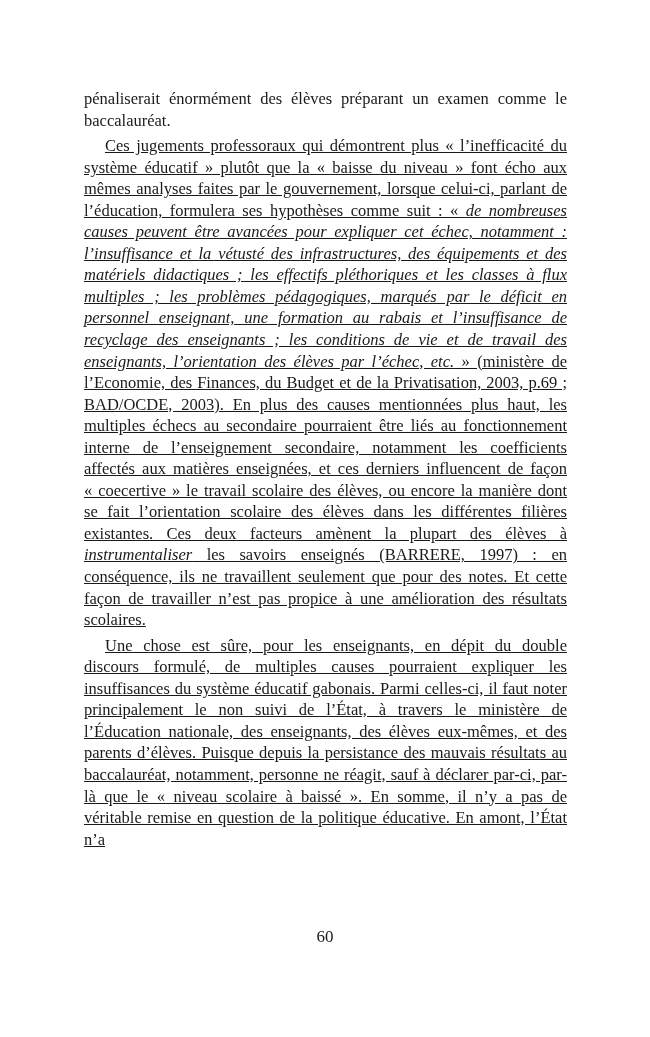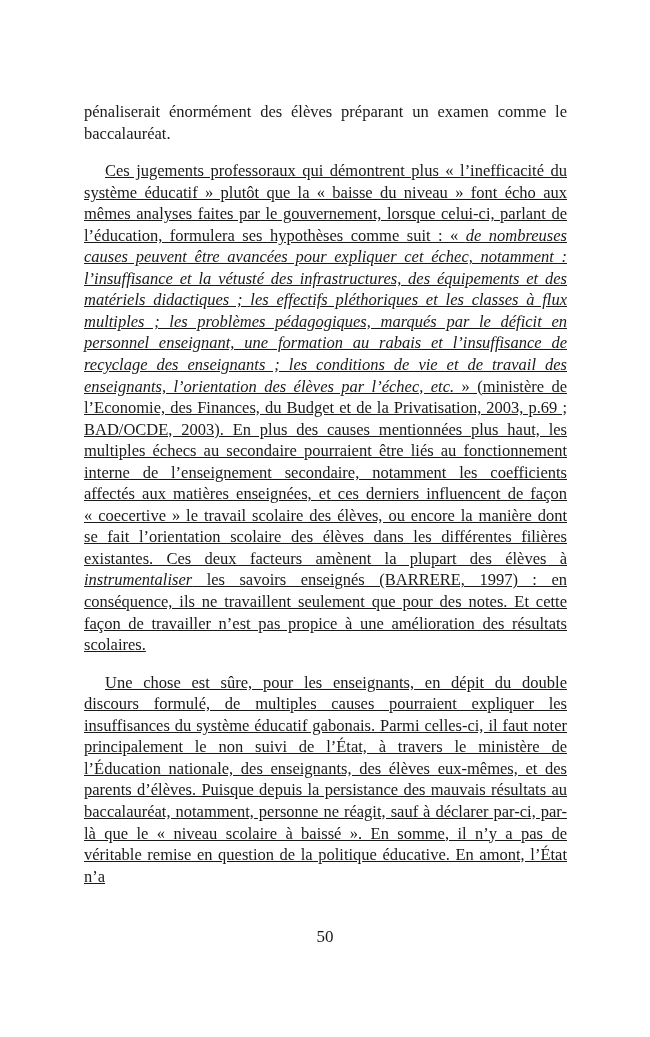--- a/index.html
+++ b/index.html
@@ -16,21 +16,21 @@
     color: #1a1a1a;
     overflow: hidden;
   }
   .text-block {
     position: absolute;
     left: 84px;
     top: 85px;
     width: 483px;
   }
   p.para {
-    margin: 16px 0 4px 0;
+    margin: 3px 0 4px 0;
     font-size: 16.5px;
     line-height: 21.55px;
     text-align: justify;
     hyphens: none;
     word-spacing: 0.04em;
   }
   p.para.indent {
     text-indent: 21px;
     text-decoration: underline;
   }
@@ -49,14 +49,14 @@
 </style>
 </head>
 <body>
 
 <main class="book-page">
   <section class="text-block">
       <p class="para"><span class="seg">pénaliserait énormément des élèves préparant un examen comme le baccalauréat.</span></p>
       <p class="para indent"><span class="seg">Ces jugements professoraux qui démontrent plus «&nbsp;l’inefficacité du système éducatif&nbsp;» plutôt que la «&nbsp;baisse du niveau&nbsp;» font écho aux mêmes analyses faites par le gouvernement, lorsque celui-ci, parlant de l’éducation, formulera ses hypothèses comme suit&nbsp;: «&nbsp;</span><span class="seg seg-italic">de nombreuses causes peuvent être avancées pour expliquer cet échec, notamment&nbsp;: l’insuffisance et la vétusté des infrastructures, des équipements et des matériels didactiques&nbsp;; les effectifs pléthoriques et les classes à flux multiples&nbsp;; les problèmes pédagogiques, marqués par le déficit en personnel enseignant, une formation au rabais et l’insuffisance de recyclage des enseignants&nbsp;; les conditions de vie et de travail des enseignants, l’orientation des élèves par l’échec, etc.</span><span class="seg">&nbsp;» (ministère de l’Economie, des Finances, du Budget et de la Privatisation, 2003, p.69&nbsp;; BAD/OCDE, 2003). En plus des causes mentionnées plus haut, les multiples échecs au secondaire pourraient être liés au fonctionnement interne de l’enseignement secondaire, notamment les coefficients affectés aux matières enseignées, et ces derniers influencent de façon «&nbsp;coecertive&nbsp;» le travail scolaire des élèves, ou encore la manière dont se fait l’orientation scolaire des élèves dans les différentes filières existantes. Ces deux facteurs amènent la plupart des élèves à </span><span class="seg seg-italic">instrumentaliser</span><span class="seg"> les savoirs enseignés (BARRERE, 1997)&nbsp;: en conséquence, ils ne travaillent seulement que pour des notes. Et cette façon de travailler n’est pas propice à une amélioration des résultats scolaires.</span></p>
       <p class="para indent"><span class="seg">Une chose est sûre, pour les enseignants, en dépit du double discours formulé, de multiples causes pourraient expliquer les insuffisances du système éducatif gabonais. Parmi celles-ci, il faut noter principalement le non suivi de l’État, à travers le ministère de l’Éducation nationale, des enseignants, des élèves eux-mêmes, et des parents d’élèves. Puisque depuis la persistance des mauvais résultats au baccalauréat, notamment, personne ne réagit, sauf à déclarer par-ci, par-là que le «&nbsp;niveau scolaire à baissé&nbsp;». En somme, il n’y a pas de véritable remise en question de la politique éducative. En amont, l’État n’a</span></p>
     </section>
-  <div class="page-number">50</div>
+  <div class="page-number">60</div>
 </main>
 
 </body></html>

